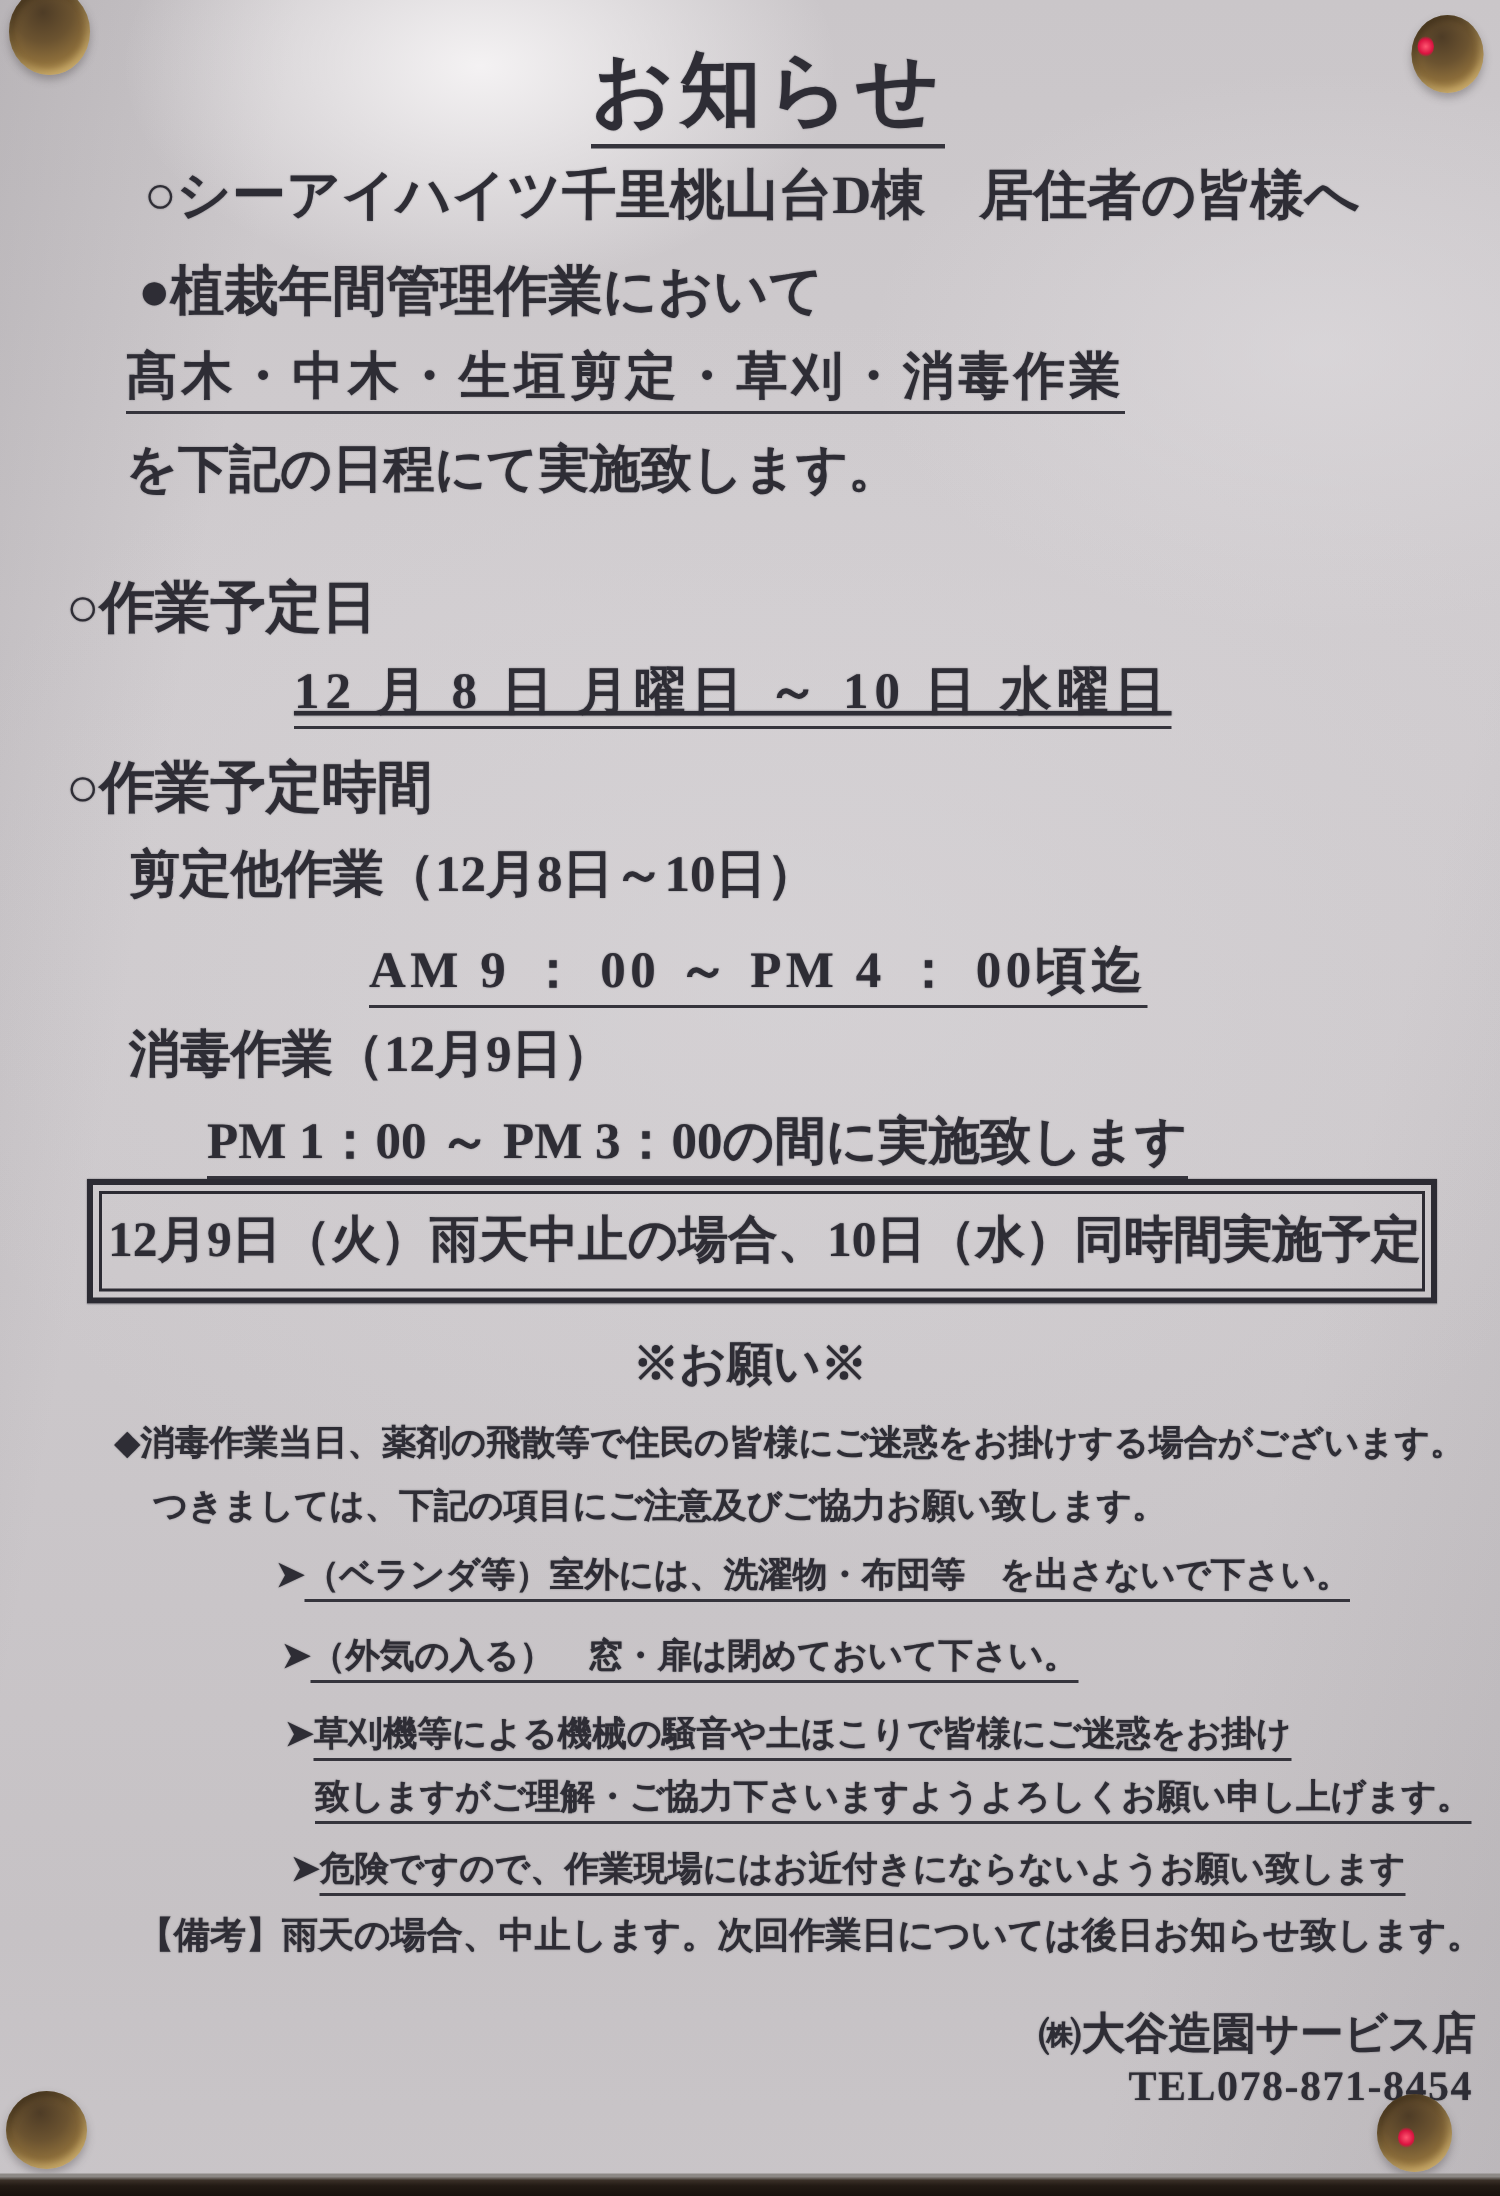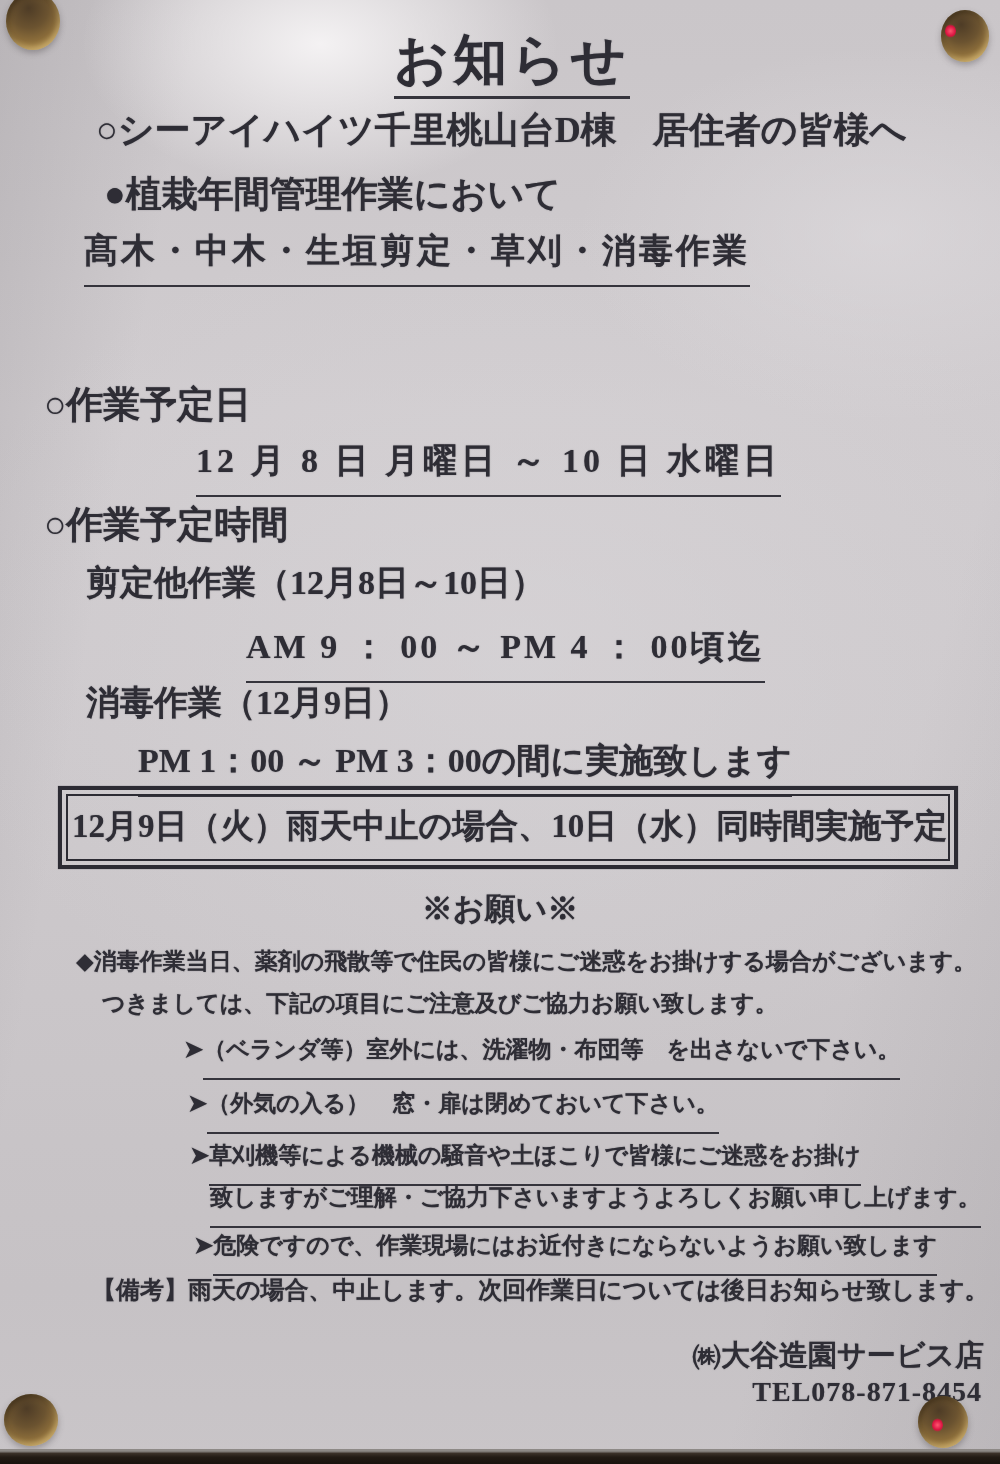--- a/index.html
+++ b/index.html
@@ -16,32 +16,32 @@
       radial-gradient(ellipse 420px 260px at 88% 16%, rgba(225,222,225,.55), rgba(225,222,225,0) 72%),
       radial-gradient(ellipse 760px 560px at 52% 44%, rgba(219,216,219,.5), rgba(219,216,219,0) 78%),
       linear-gradient(100deg, rgba(140,136,140,.28) 0%, rgba(140,136,140,0) 16%),
       linear-gradient(285deg, rgba(140,136,140,.22) 0%, rgba(140,136,140,0) 20%),
       linear-gradient(180deg,#cac6c9 0%,#d0ccCF 28%,#ccc8cb 58%,#c6c2c5 88%,#c9c5c8 100%);
   }
   .line{
     position:absolute;white-space:nowrap;color:#2e2d35;font-weight:600;
     text-shadow:0 0 1.2px rgba(46,45,53,.55);
   }
-  .u{border-bottom:2px solid #35343c;padding-bottom:16px;}
+  .u{border-bottom:2px solid #35343c;padding-bottom:4px;}
   .u3{border-bottom:3px solid #35343c;padding-bottom:6px;}
   .t54{font-size:54px;letter-spacing:4px;font-weight:bold;padding-left:12px;}
   .t38{font-size:37px;}
   .t36{font-size:36px;margin-left:48px;}
   .t34{font-size:34px;}
   .t33{font-size:33px;}
   .t31{font-size:31px;font-weight:bold;}
   .t29{font-size:29px;}
   .t28{font-size:28px;letter-spacing:1px;}
   .t23{font-size:23px;}
-  .sp4{letter-spacing:4px;}
+  .sp4{letter-spacing:4px;text-decoration:underline;}
   .sp3{letter-spacing:3px;}
   .center{left:0;width:100%;text-align:center;}
   .right{text-align:right;}
   .rainbox{
     position:absolute;left:58px;top:786px;width:884px;
     border:4px solid #2c2b33;padding:4px;
     box-shadow:0 0 1px rgba(46,45,53,.6);
   }
   .rainbox-inner{
     border:2px solid #2c2b33;
@@ -65,24 +65,25 @@
 </head>
 <body>
 
 <div class="photo">
 
   <div class="line t54 center" style="top:24px;">
     <span class="u3">お知らせ</span>
   </div>
 
   <div class="line t36" style="left:48px;top:106px;">○シーアイハイツ千里桃山台D棟　居住者の皆様へ</div>
-  <div class="line t36" style="left:56px;top:170px;">●植栽年間管理作業において</div>
+  <div class="line t36" style="left:44px;top:170px;">●植栽年間管理作業において</div>
   <div class="line t34 sp3" style="left:84px;top:228px;">
     <span class="u">髙木・中木・生垣剪定・草刈・消毒作業</span>
   </div>
+  <div class="line t34" style="left:84px;top:290px;">を下記の日程にて実施致します。</div>
 
   <div class="line t38" style="left:44px;top:380px;">○作業予定日</div>
   <div class="line t34 sp4" style="left:196px;top:438px;">
     <span class="u">12 月 8 日 月曜日 ～ 10 日 水曜日</span>
   </div>
 
   <div class="line t38" style="left:44px;top:500px;">○作業予定時間</div>
   <div class="line t34" style="left:86px;top:560px;">剪定他作業（12月8日～10日）</div>
   <div class="line t34 sp3" style="left:246px;top:624px;">
     <span class="u">AM 9 ： 00 ～ PM 4 ： 00頃迄</span>

